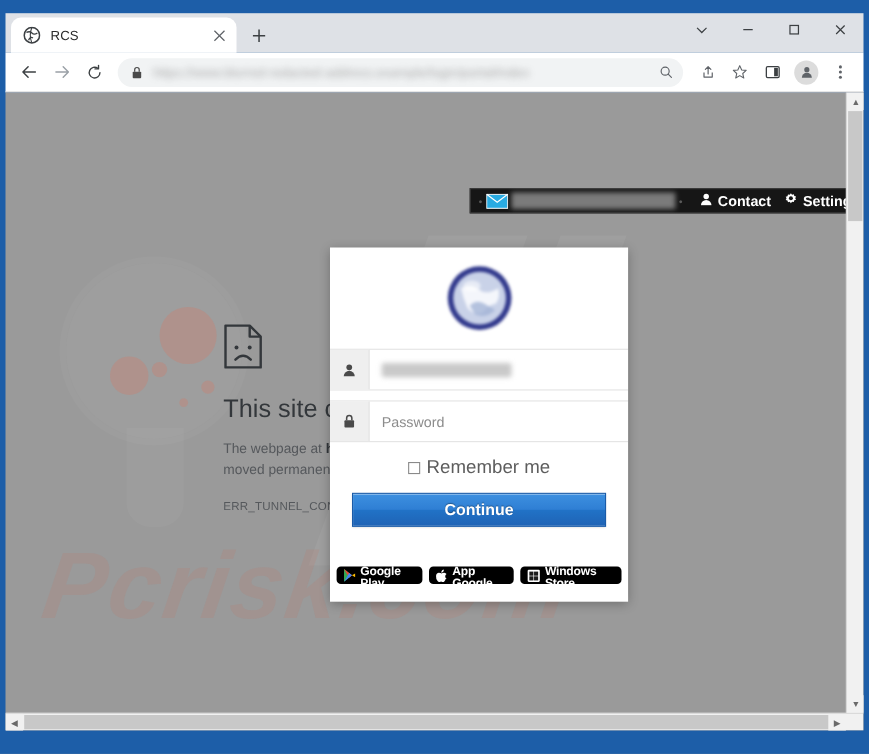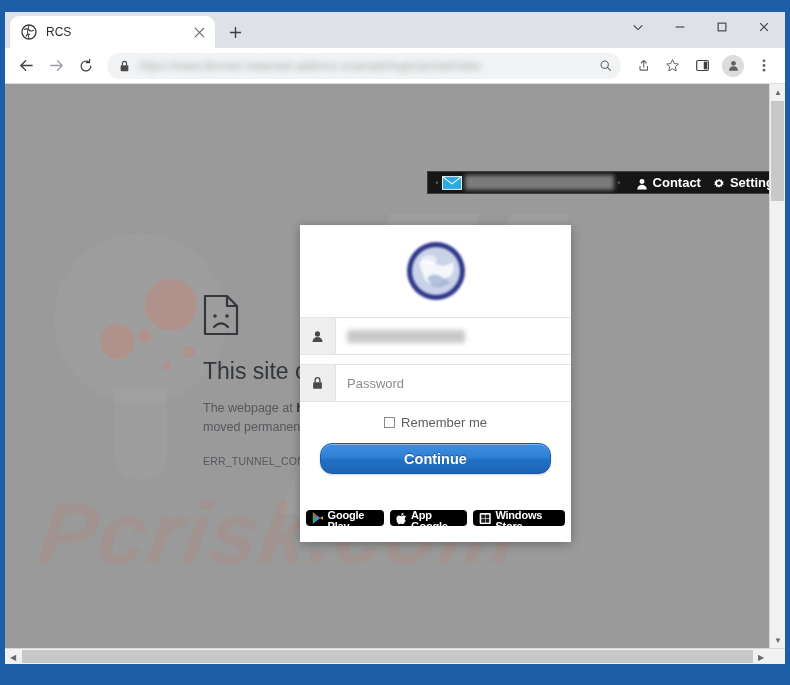--- a/index.html
+++ b/index.html
@@ -129,21 +129,21 @@
     background: #161616; border: 1px solid #3c3c3c;
     display: flex; align-items: center; padding: 0 4px;
     color: #ffffff; font-size: 13px; font-weight: 700;
   }
   .sh-dot { width: 10px; text-align: center; color: #5a5a5a; font-size: 9px; }
   .sh-mail { width: 22px; display: flex; align-items: center; justify-content: center; }
   .sh-blur {
     width: 155px; height: 15px; margin-left: 2px;
     background: #8d8d8d; filter: blur(2.2px); opacity: .85;
   }
-  .sh-item { display: flex; align-items: flex-end; gap: 5px; margin-left: 12px; white-space: nowrap; }
+  .sh-item { display: flex; align-items: flex-start; gap: 5px; margin-left: 12px; white-space: nowrap; }
   .sh-item svg { flex: 0 0 auto; }
 
   
   .modal {
     position: absolute; left: 295px; top: 141px; width: 271px;
     background: #ffffff; box-shadow: 0 2px 10px rgba(0,0,0,.30);
     overflow: hidden;
   }
   .modal-logo { height: 92px; display: flex; align-items: center; justify-content: center; }
   .globe-logo { width: 62px; height: 62px; filter: blur(1.3px); }
@@ -161,31 +161,31 @@
   .field-input {
     flex: 1 1 auto; display: flex; align-items: center;
     padding: 0 11px; font-size: 13px; color: #8c8c8c;
   }
   .filled-blur {
     width: 118px; height: 13px; background: #c9c9c9;
     filter: blur(2.6px); border-radius: 2px;
   }
   .remember {
     display: flex; align-items: center; justify-content: center; gap: 6px;
-    margin: 13px 0 0 0; font-size: 13px; color: #5d5d5d;
+    margin: 13px 0 0 0; font-size: 17px; color: #5d5d5d;
   }
   .chk {
     width: 11px; height: 11px; border: 1px solid #8a8a8a; background: #fff;
     flex: 0 0 11px;
   }
   .continue-wrap { padding: 13px 20px 0 20px; }
   .continue {
     display: block; width: 100%; height: 31px;
     background: linear-gradient(to bottom, #3d90e0 0%, #2f7fd4 48%, #2172c6 52%, #1f63b5 100%);
-    border: 1px solid #1a5ba8; border-radius: 12px;
+    border: 1px solid #1a5ba8; border-radius: 0;
     color: #ffffff; font-size: 14.5px; font-weight: 700;
     text-shadow: 0 -1px 1px rgba(0,0,0,.35);
     box-shadow: inset 0 1px 0 rgba(255,255,255,.35), 0 1px 2px rgba(0,0,0,.18);
     cursor: pointer; font-family: inherit;
   }
   .badges {
     display: flex; justify-content: center; gap: 6px;
     padding: 36px 6px 16px 6px;
   }
   .badge {

